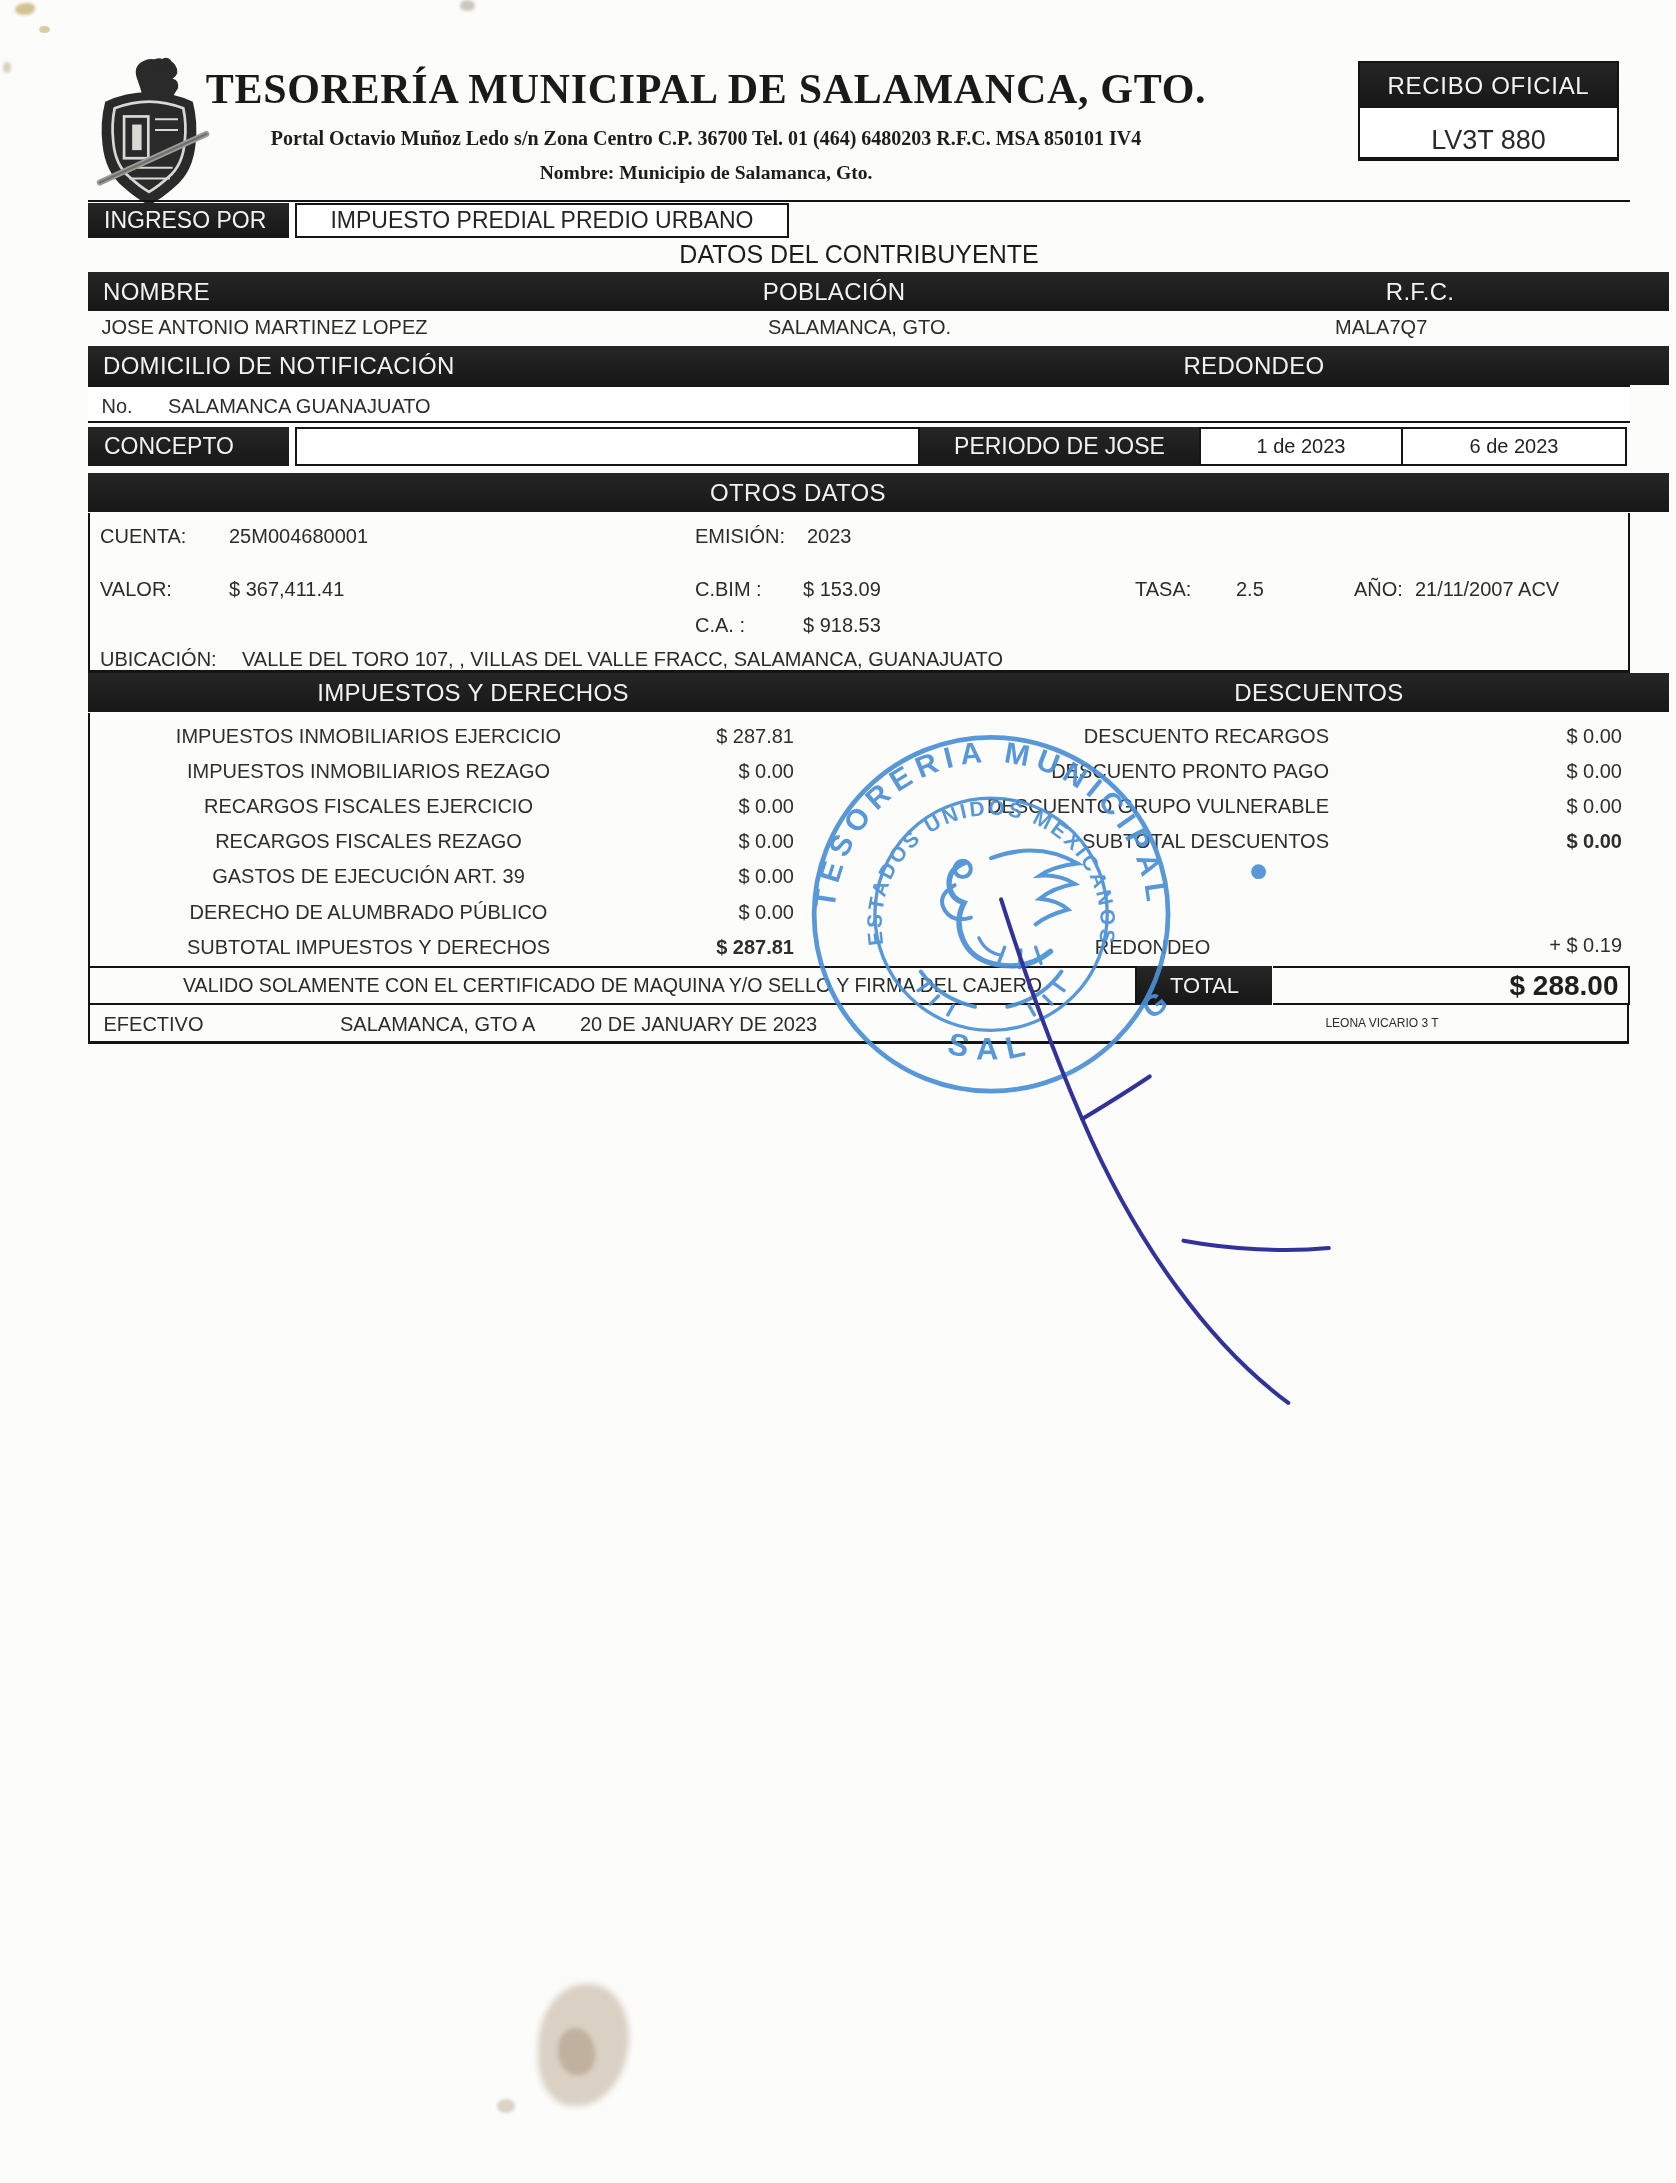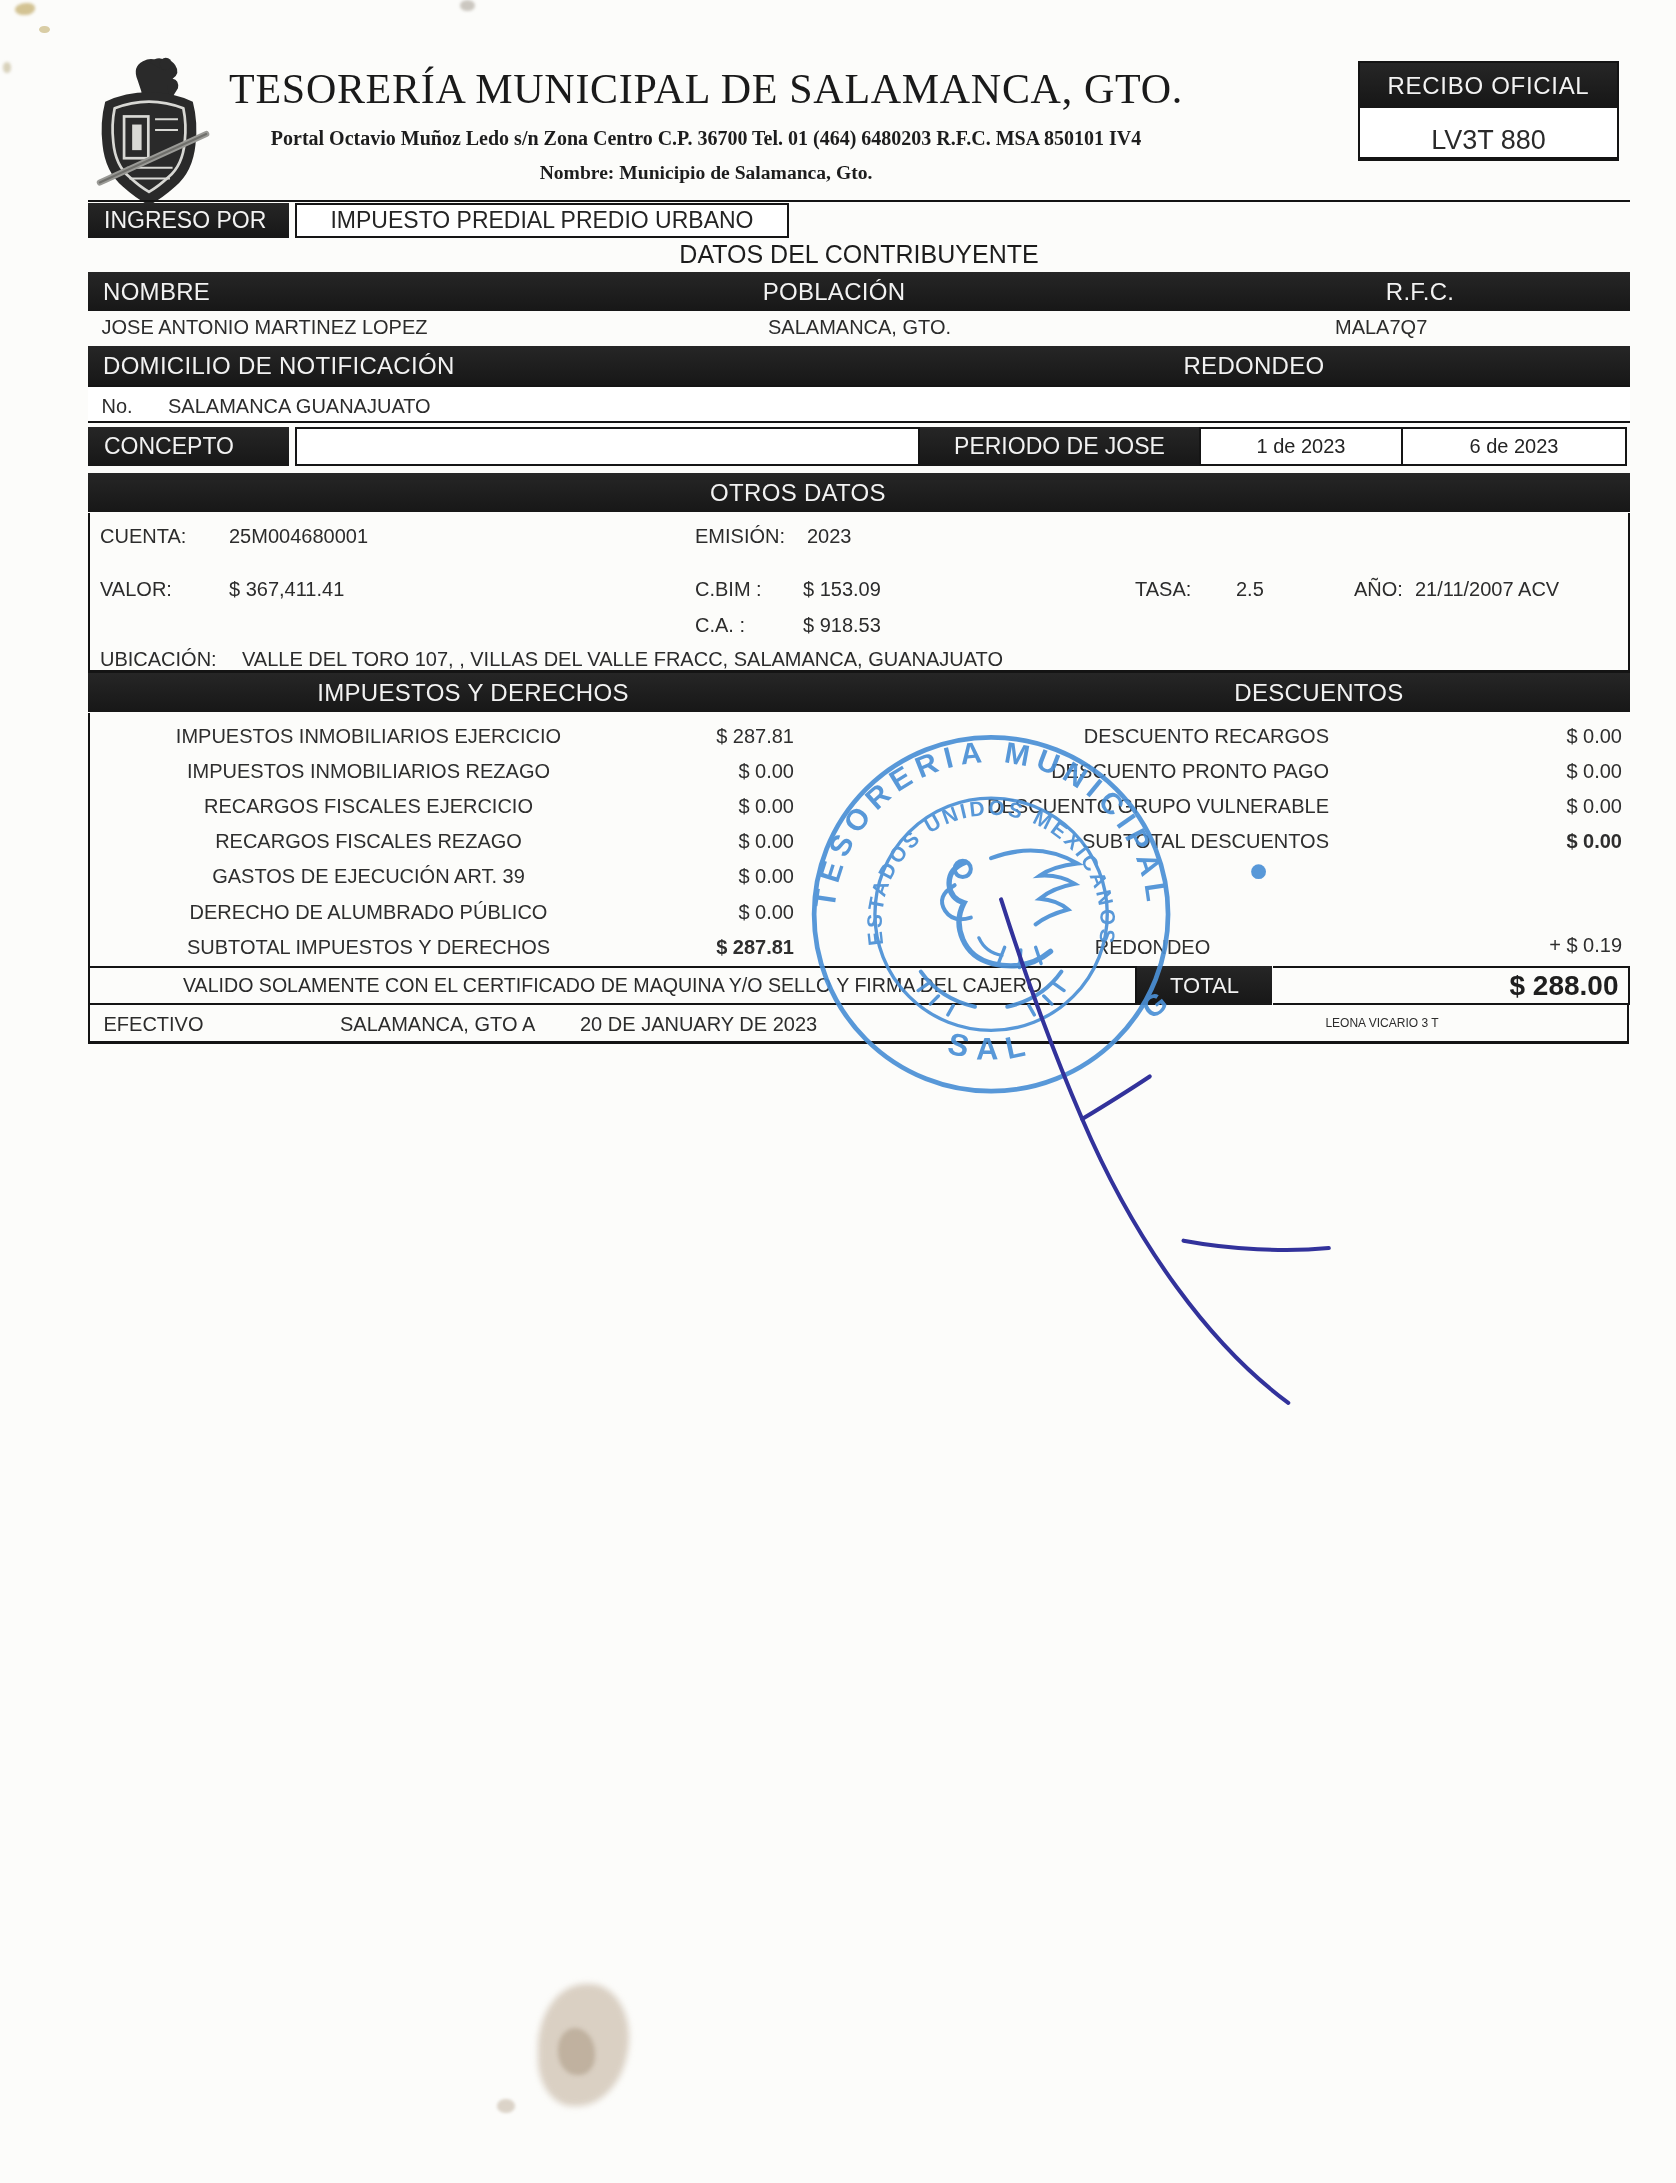--- a/index.html
+++ b/index.html
@@ -12,36 +12,36 @@
   .stain-b{left:39px;top:26px;width:10.8px;height:7.4px;background:rgba(176,148,62,.45);border-radius:50%;filter:blur(0.7px);}
   .stain-c{left:2.7px;top:62px;width:8px;height:10.8px;background:rgba(150,130,70,.35);border-radius:50%;filter:blur(1.4px);}
   .stain-d{left:460px;top:0px;width:15px;height:10.8px;background:rgba(130,120,105,.4);border-radius:50%;filter:blur(1.4px);}
   .stain-e{left:538px;top:1984px;width:91px;height:122px;background:rgba(189,172,150,.55);border-radius:55% 45% 60% 40%;filter:blur(3.4px);}
   .stain-f{left:558px;top:2028px;width:37px;height:47px;background:rgba(160,140,115,.45);border-radius:50% 60% 45% 55%;filter:blur(2px);}
   .stain-g{left:497px;top:2099px;width:17.6px;height:13.5px;background:rgba(170,150,125,.4);border-radius:50%;filter:blur(1.4px);}
 
   
   .logo{position:absolute;left:85px;top:54px;width:128px;height:166px;}
   .title{position:absolute;left:199px;top:65px;width:1014px;text-align:center;
-         font-family:"Liberation Serif",serif;font-weight:normal;font-size:42px;
+         font-family:"Liberation Serif",serif;font-weight:bold;font-size:42px;
          letter-spacing:0.7px;color:#1a1a1a;white-space:nowrap;}
   .address{position:absolute;left:199px;top:127px;width:1014px;text-align:center;
            font-family:"Liberation Serif",serif;font-weight:bold;font-size:20px;color:#1d1d1d;white-space:nowrap;}
   .nameline{position:absolute;left:199px;top:162px;width:1014px;text-align:center;
             font-family:"Liberation Serif",serif;font-weight:bold;font-size:19.6px;color:#1d1d1d;}
 
   .receipt-box{position:absolute;left:1358px;top:61px;width:261px;height:100px;
                border:2.7px solid #141414;border-bottom-width:4.7px;background:#fff;box-sizing:border-box;}
   .receipt-box .rlabel{height:45px;background:linear-gradient(180deg,#262626,#161616);color:#f3f3f3;
                display:flex;align-items:center;justify-content:center;font-size:24px;letter-spacing:0.7px;}
   .receipt-box .rnumber{height:65px;display:flex;align-items:center;justify-content:center;font-size:27px;color:#2a2a2a;}
 
   
   .hline{position:absolute;left:88px;width:1542px;border-top:2.7px solid #141414;}
-  .blackbar{position:absolute;left:88px;width:1542px;height:39px;background:linear-gradient(180deg,#262626,#171717);color:#f2f2f2;}
+  .blackbar{position:absolute;left:88px;width:1542px;height:39px;background:linear-gradient(180deg,#262626,#171717);color:#f2f2f2;padding-left:39px;}
   .blackbar span{position:absolute;top:50%;transform:translateY(-50%);font-size:24px;letter-spacing:0.3px;white-space:nowrap;}
   .blackbox{position:absolute;background:linear-gradient(180deg,#262626,#171717);color:#f2f2f2;
             display:flex;align-items:center;font-size:23px;box-sizing:border-box;}
   .whitecell{position:absolute;background:#fff;border:2.7px solid #151515;box-sizing:border-box;
              display:flex;align-items:center;font-size:23px;color:#242424;}
 
   
   .ingreso-label{left:88px;top:203px;width:201px;height:35px;padding-left:16px;}
   .ingreso-value{left:295px;top:203px;width:494px;height:35px;justify-content:center;}
 

